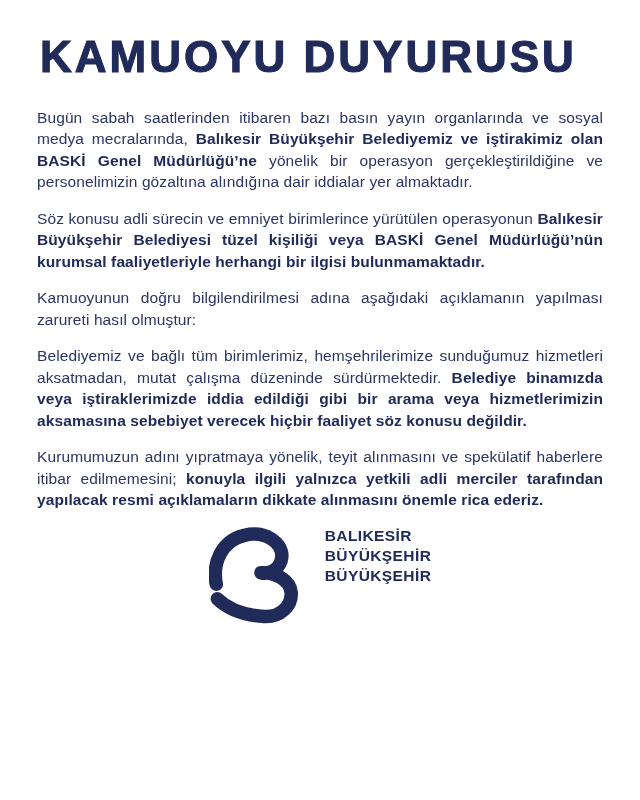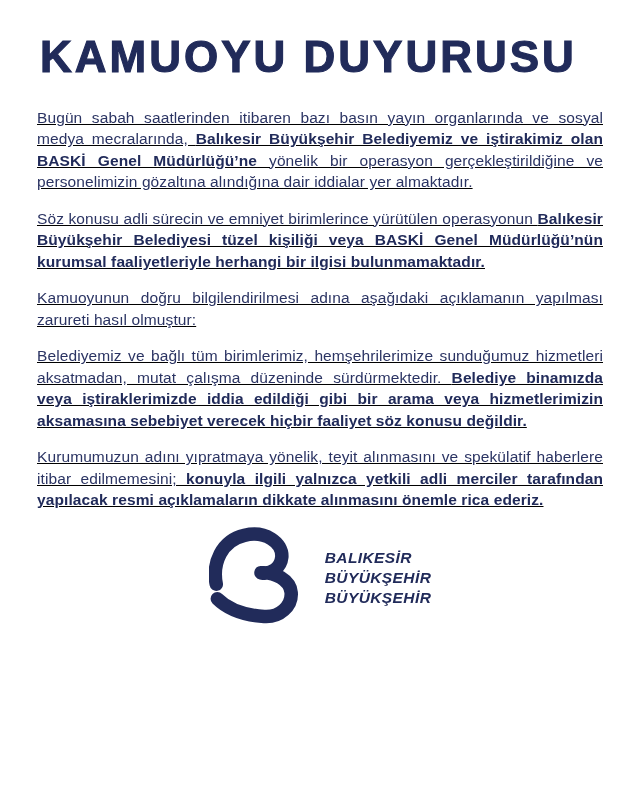--- a/index.html
+++ b/index.html
@@ -18,41 +18,38 @@
     font-size: 44px;
     line-height: 1.15;
     font-weight: 800;
     letter-spacing: 3px;
     color: var(--navy, #212b5a);
     -webkit-text-stroke: 1.1px var(--navy, #212b5a);
     white-space: nowrap;
   }
   .body-block {
     margin: 24px 37px 0 37px;
-    text-decoration: underline;
   }
   .para {
     margin: 0 0 15px 0;
     font-size: 15.5px;
     line-height: 21.5px;
     text-align: justify;
     color: var(--body-text, #2b3463);
     letter-spacing: 0.1px;
   }
   .para b {
     color: var(--navy, #212b5a);
     font-weight: bold;
   }
   .logo-row {
     margin-top: 13px;
     display: flex;
     justify-content: center;
-    align-items: center;
     gap: 12px;
-    font-style: italic;
   }
   .logo-mark {
     width: 104px;
     height: 104px;
     flex: 0 0 auto;
   }
   .logo-text {
     color: var(--navy, #212b5a);
     font-weight: bold;
     font-size: 15.5px;

